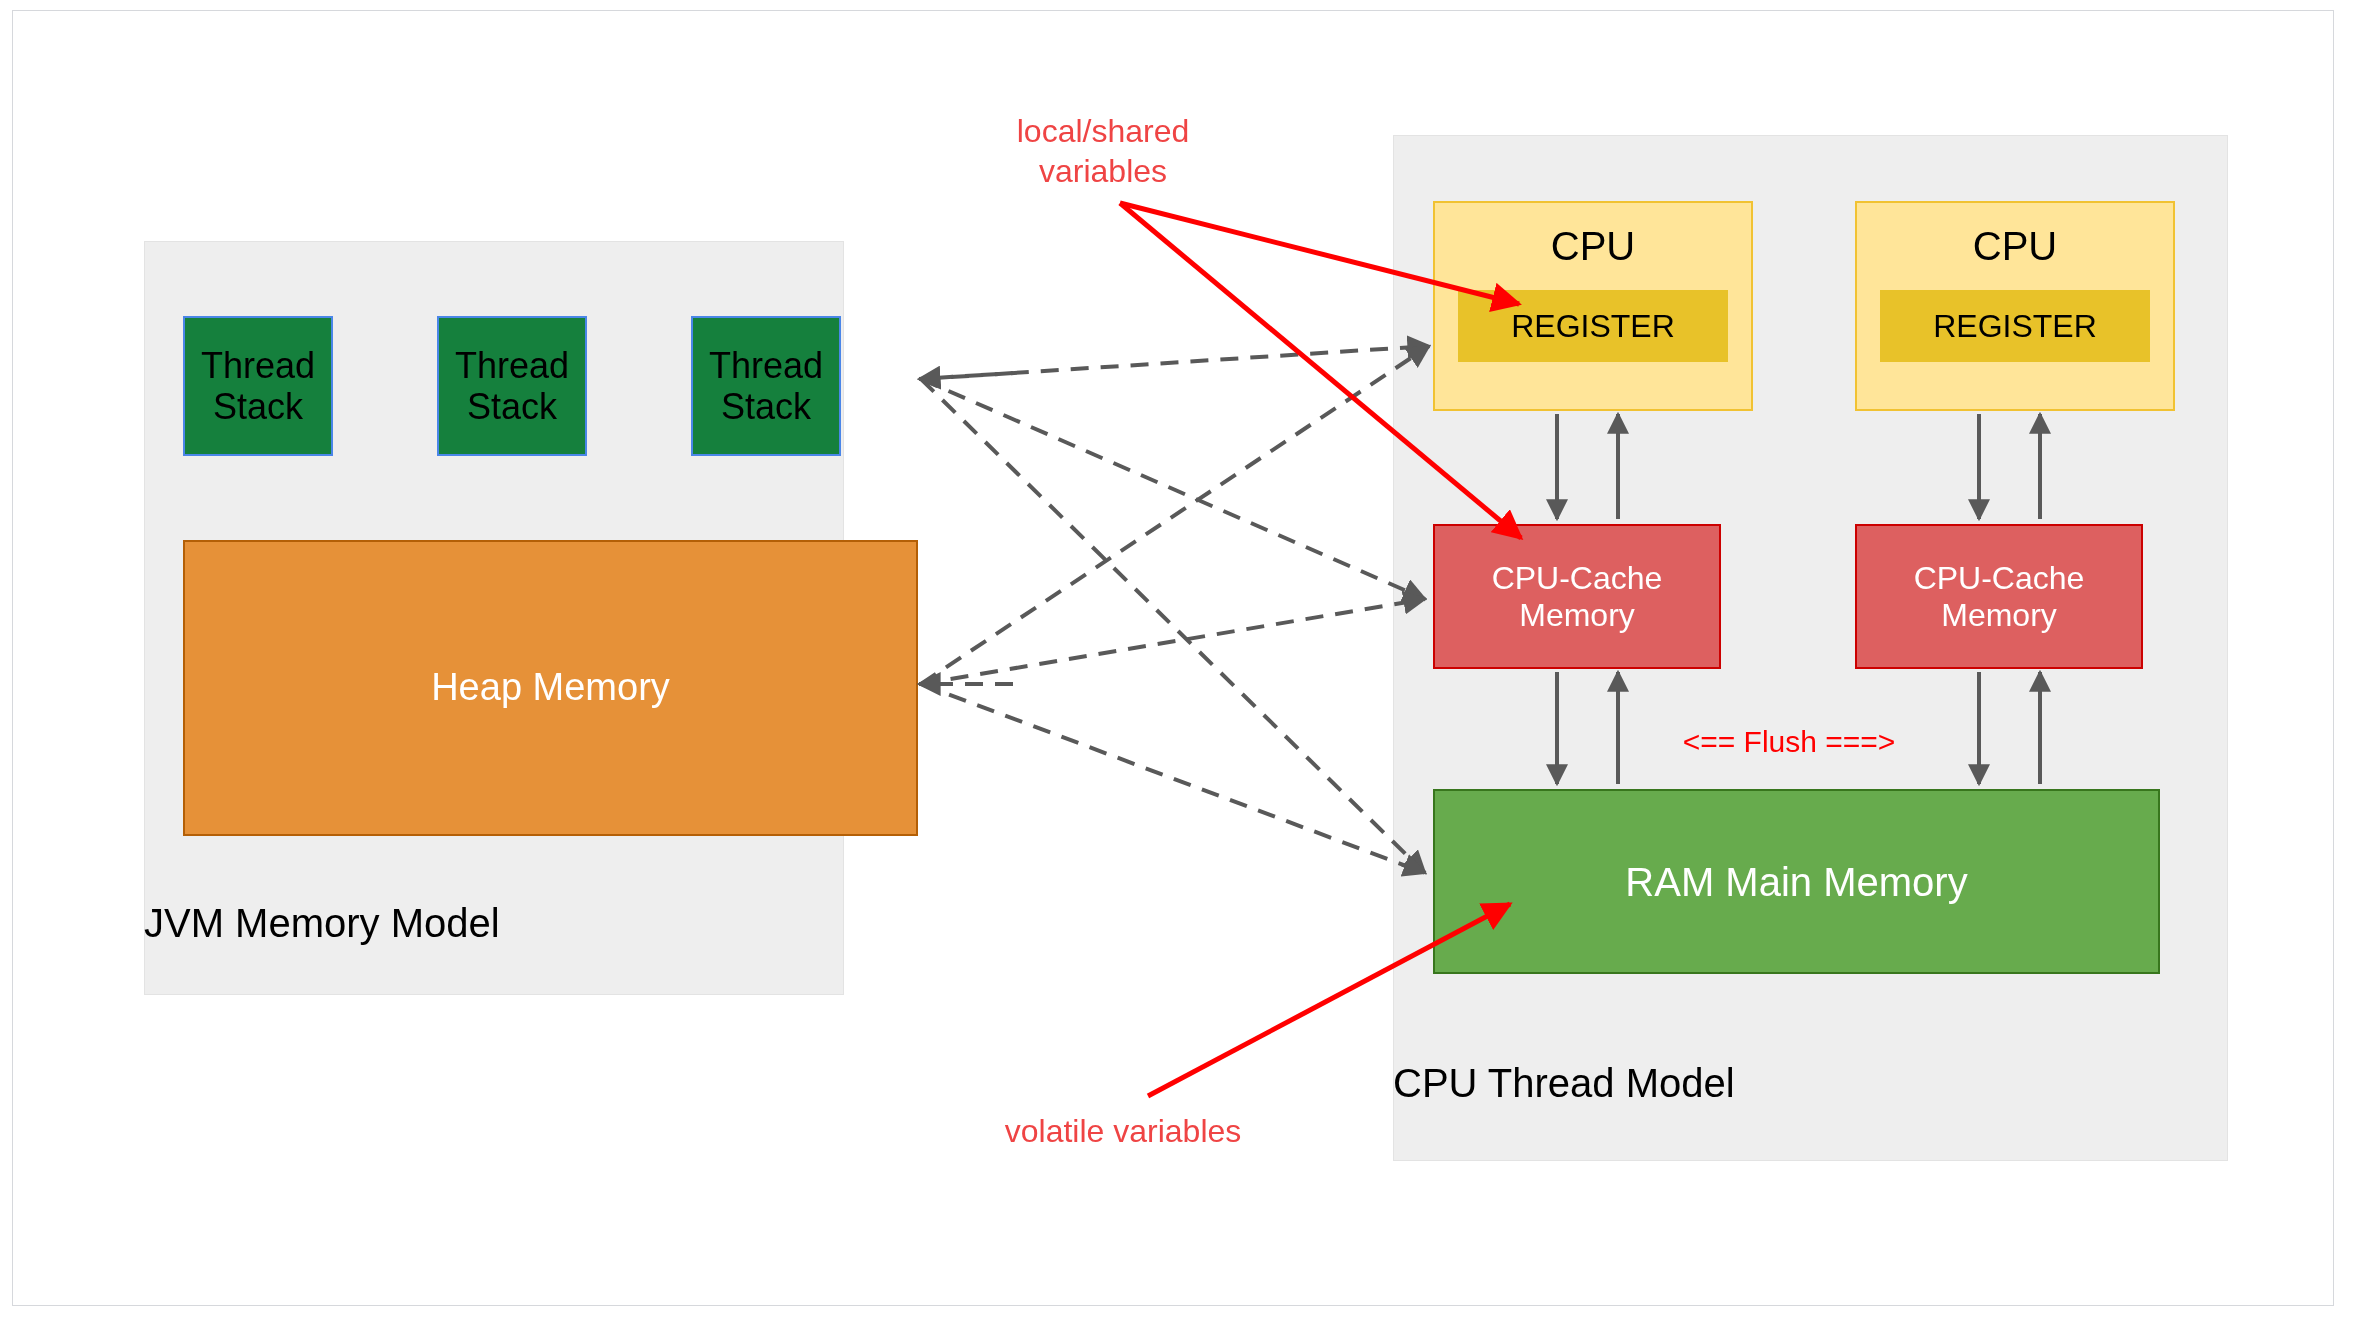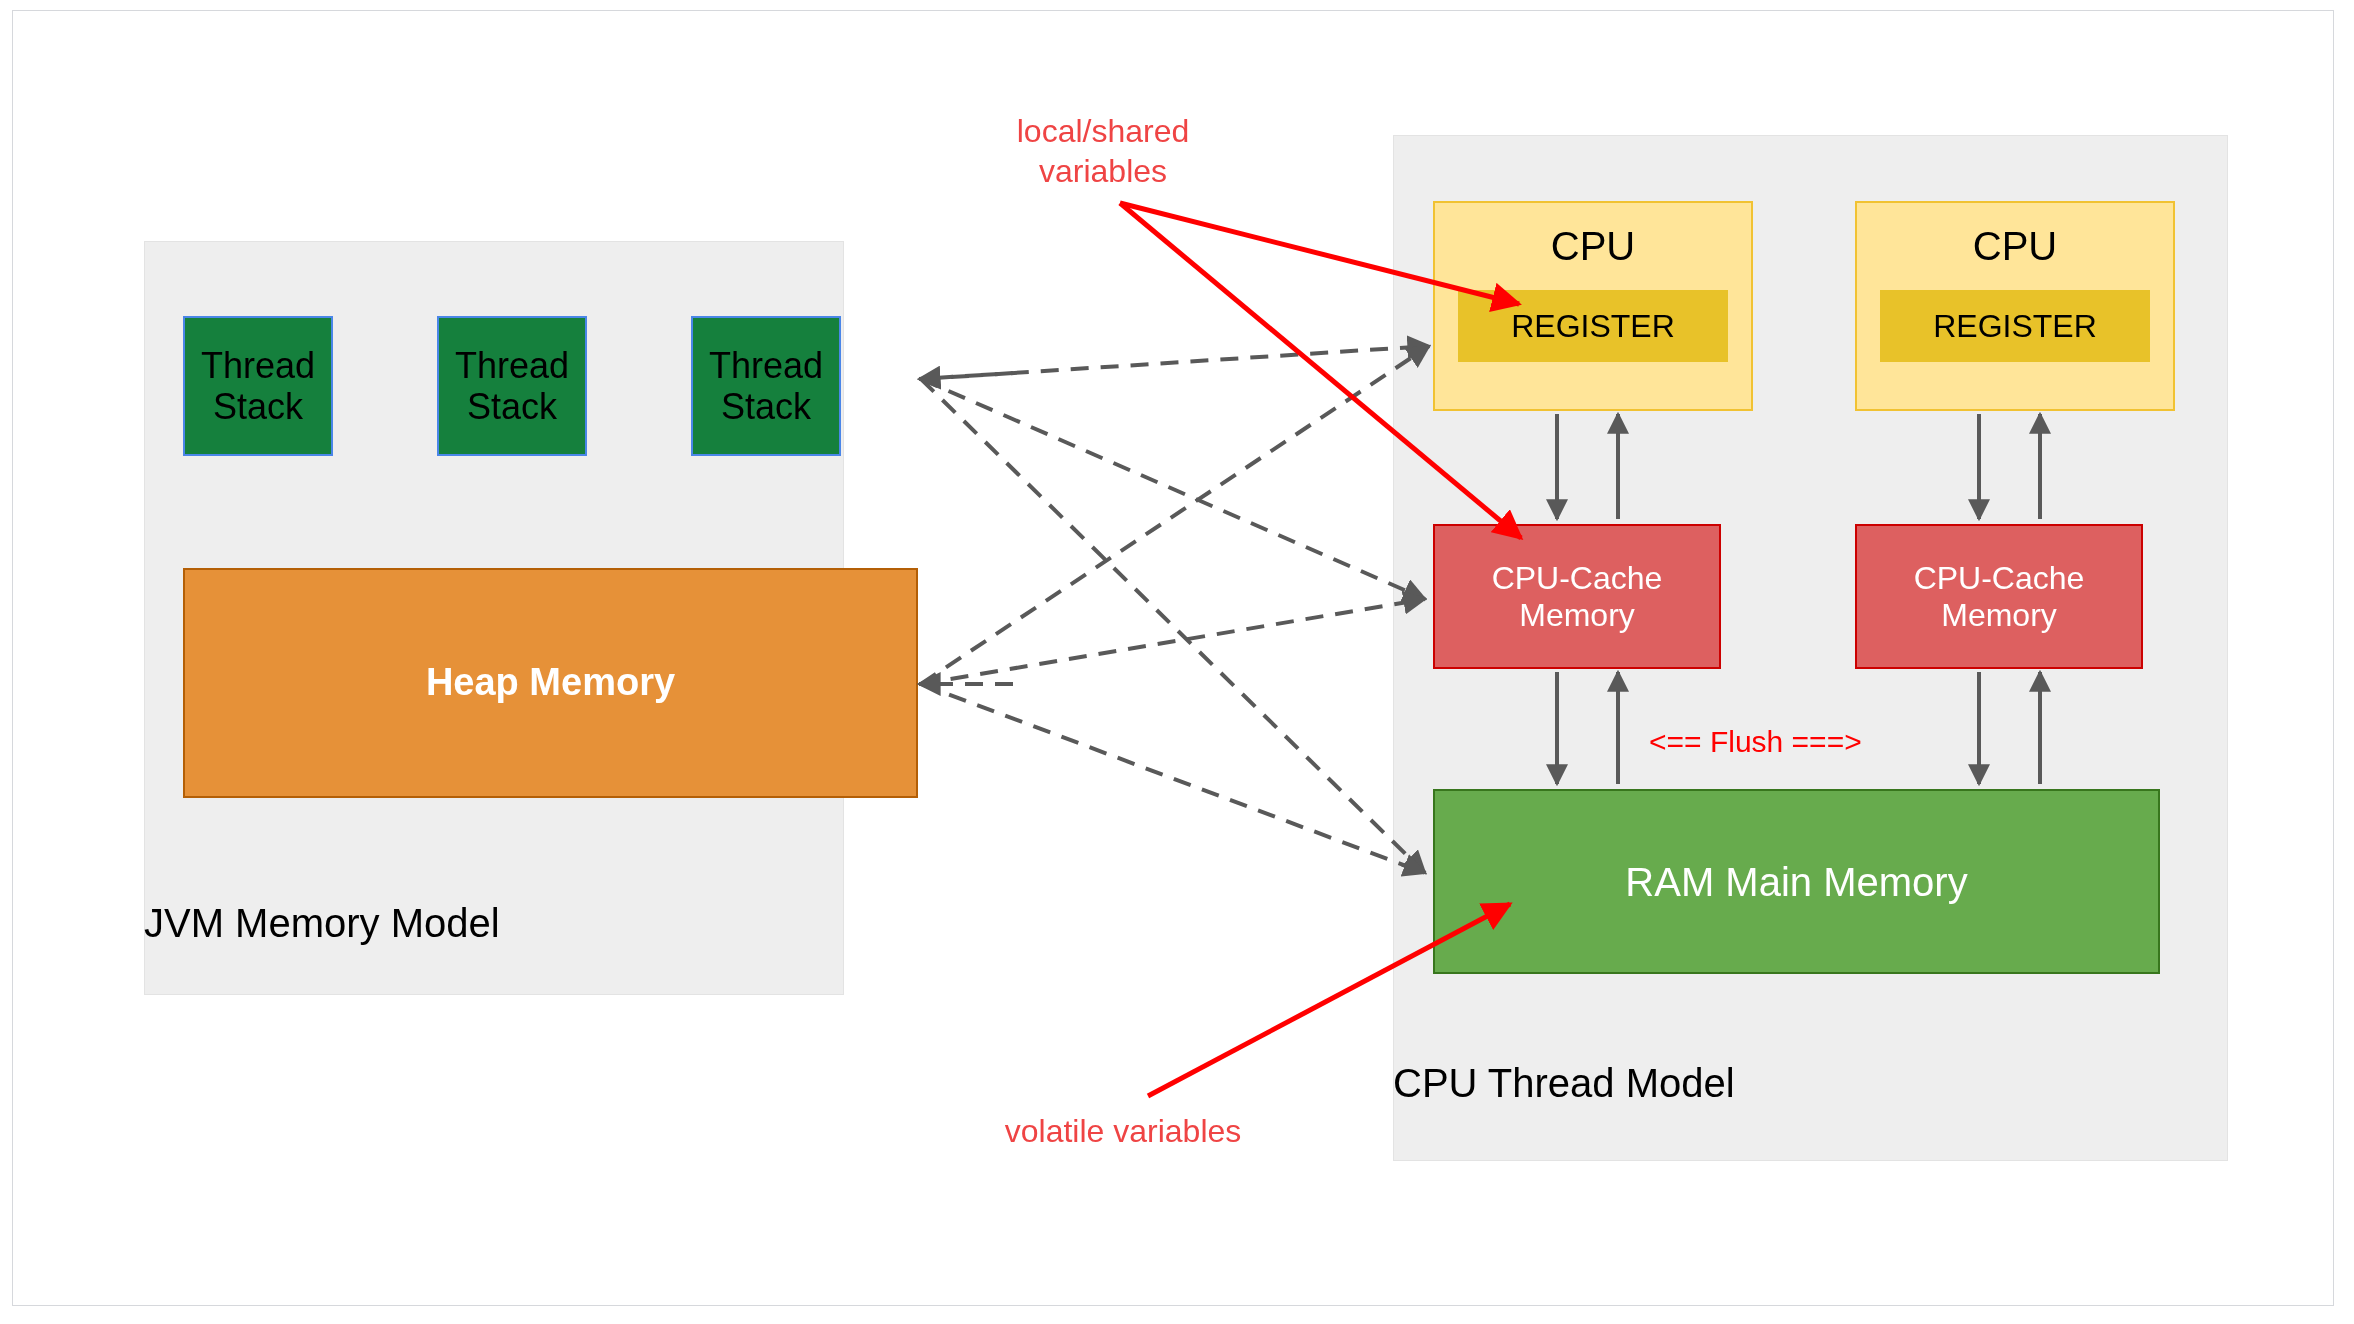--- a/index.html
+++ b/index.html
@@ -59,28 +59,27 @@
     font-size: 36px;
     width: 150px;
     height: 140px;
     top: 305px;
   }
   #thread-stack-1 { left: 170px; }
   #thread-stack-2 { left: 424px; }
   #thread-stack-3 { left: 678px; }
   #heap-memory {
     left: 170px;
-    top: 557px;
+    top: 529px;
     width: 735px;
-    height: 230px;
+    height: 296px;
     background: #e69138;
     border: 2px solid #b45f06;
     color: #ffffff;
     font-size: 38px;
-    font-weight: bold;
   }
   #jvm-title { left: 131px; top: 890px; width: 700px; }
 
   
   #cpu-panel { left: 1380px; top: 124px; width: 835px; height: 1026px; }
   .cpu-box {
     background: #ffe599;
     border: 2px solid #f1c232;
     top: 190px;
     width: 320px;
@@ -137,21 +136,21 @@
   }
   #label-local-shared { left: 960px; top: 100px; width: 260px; }
   #label-volatile { left: 960px; top: 1100px; width: 300px; }
   #label-flush {
     position: absolute;
     left: 1636px;
     top: 714px;
     width: 280px;
     color: #ff0000;
     font-size: 30px;
-    text-align: left;
+    text-align: center;
     white-space: nowrap;
   }
 
   
   #connectors {
     position: absolute;
     left: 0;
     top: 0;
     width: 2354px;
     height: 1324px;

